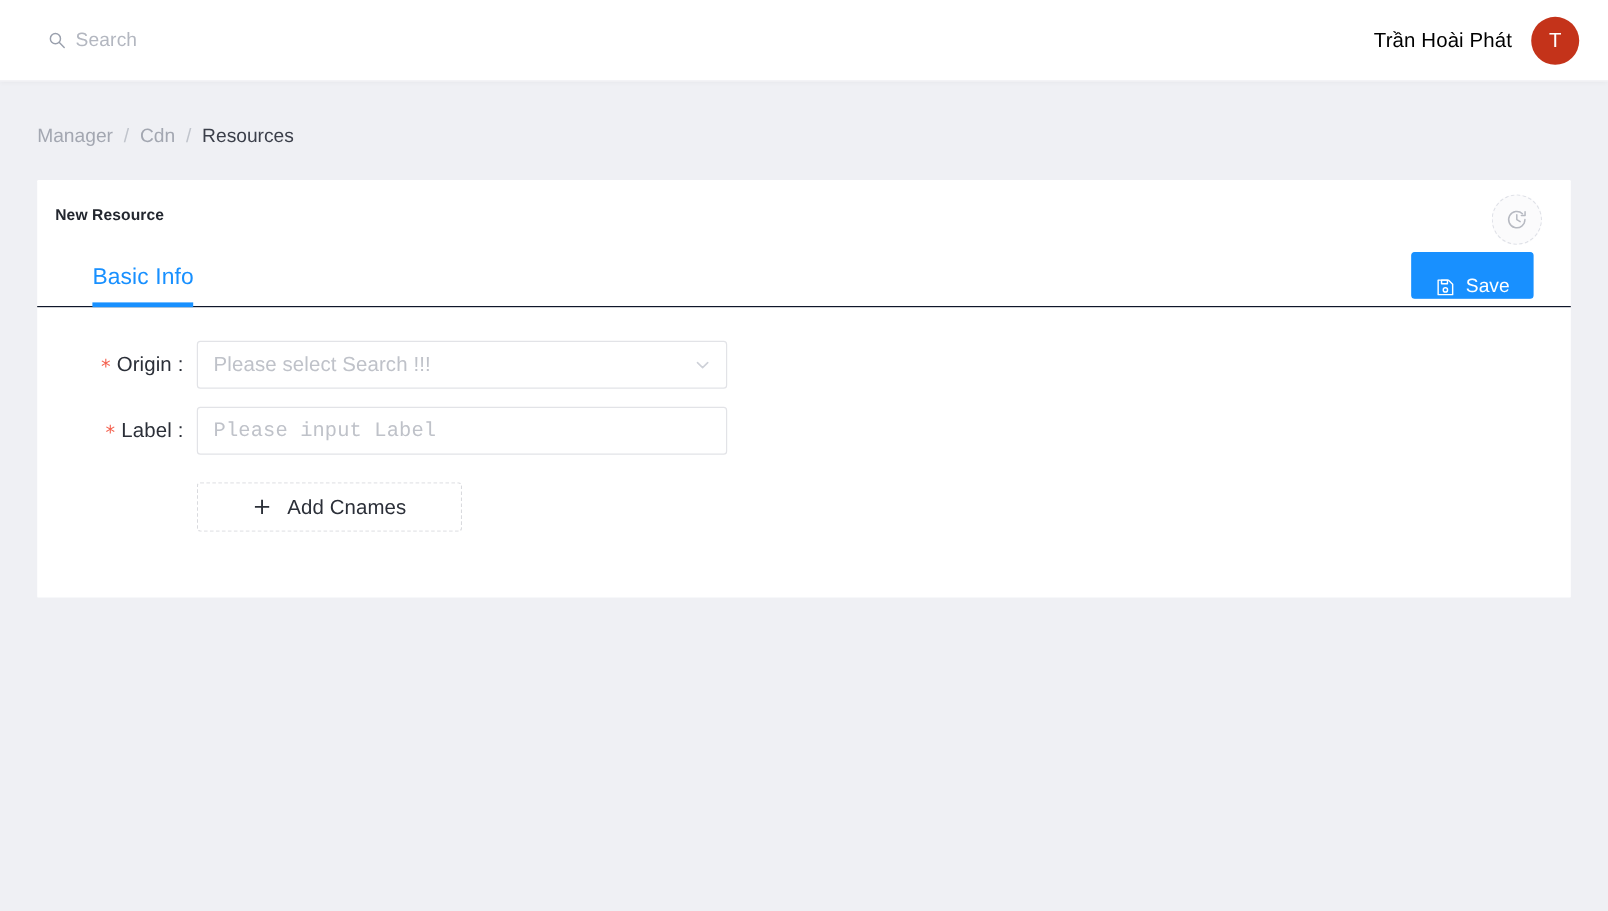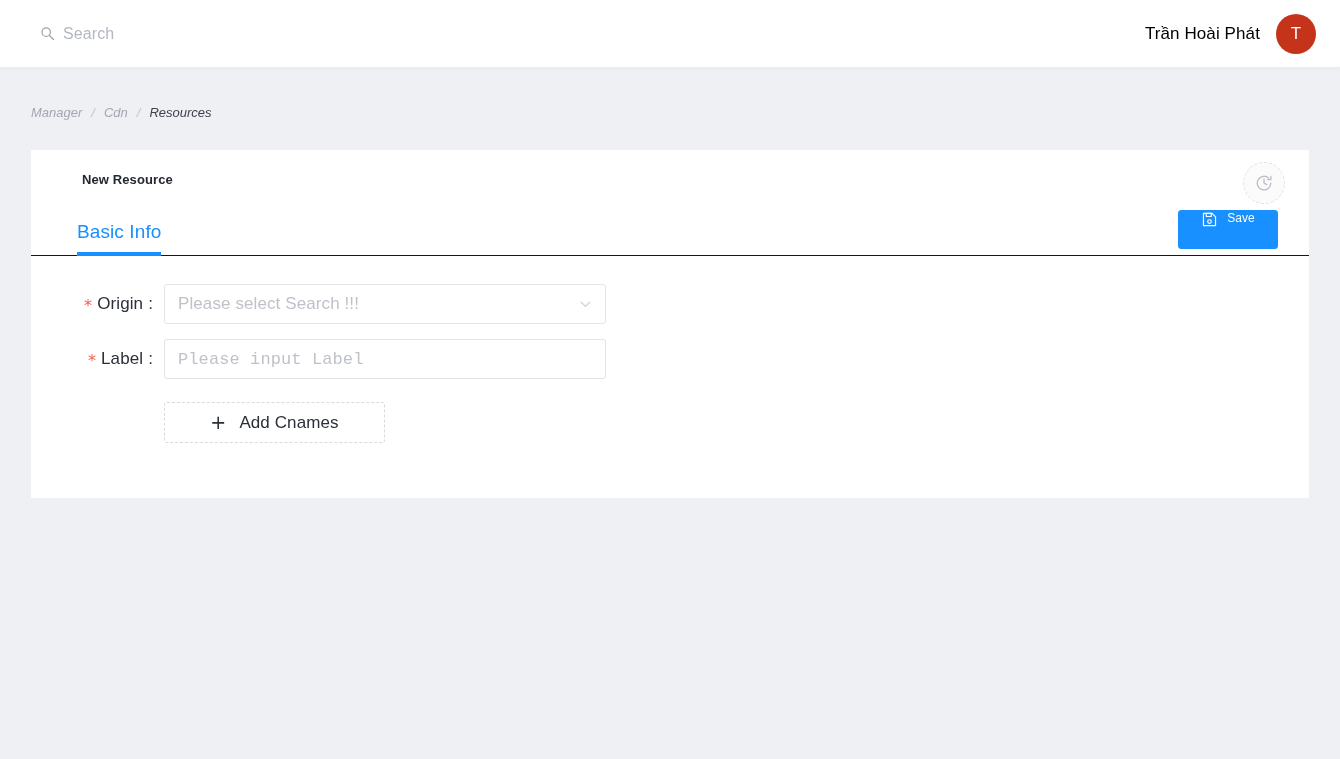--- a/index.html
+++ b/index.html
@@ -74,23 +74,22 @@
     user-select: none;
   }
 
   
   .breadcrumb {
     position: absolute;
     top: 105px;
     left: 31px;
     display: flex;
     align-items: center;
-    font-size: 13px;
+    font-size: 16px;
     color: #9ea3ad;
-    font-style: italic;
   }
   .crumb {
     color: #a3a7b1;
     text-decoration: none;
     cursor: pointer;
   }
   .crumb.current {
     color: #3b3f4a;
     cursor: default;
   }
@@ -107,21 +106,20 @@
     left: 31px;
     width: 1278px;
     height: 348px;
     background: #ffffff;
     border-radius: 1px;
   }
   .card-head {
     position: relative;
     height: 54px;
     padding: 20px 0 0 15px;
-    margin-left: 36px;
   }
   .card-title {
     font-size: 13px;
     font-weight: bold;
     color: #23272f;
     letter-spacing: 0.1px;
   }
   .history-btn {
     position: absolute;
     top: 12px;
@@ -171,26 +169,26 @@
   }
   .tab-actions {
     position: absolute;
     right: 31px;
     top: 6px;
     display: flex;
     gap: 12px;
   }
   .btn {
     display: inline-flex;
-    align-items: flex-start;
+    align-items: flex-end;
     justify-content: center;
     gap: 9px;
     height: 39px;
     padding: 0 19px;
-    font-size: 12px;
+    font-size: 16px;
     border-radius: 3px;
     cursor: pointer;
     border: 1px solid transparent;
     font-family: "Liberation Sans", sans-serif;
   }
   .btn-primary {
     background: #1890ff;
     color: #ffffff;
     border-color: #1890ff;
     min-width: 100px;

